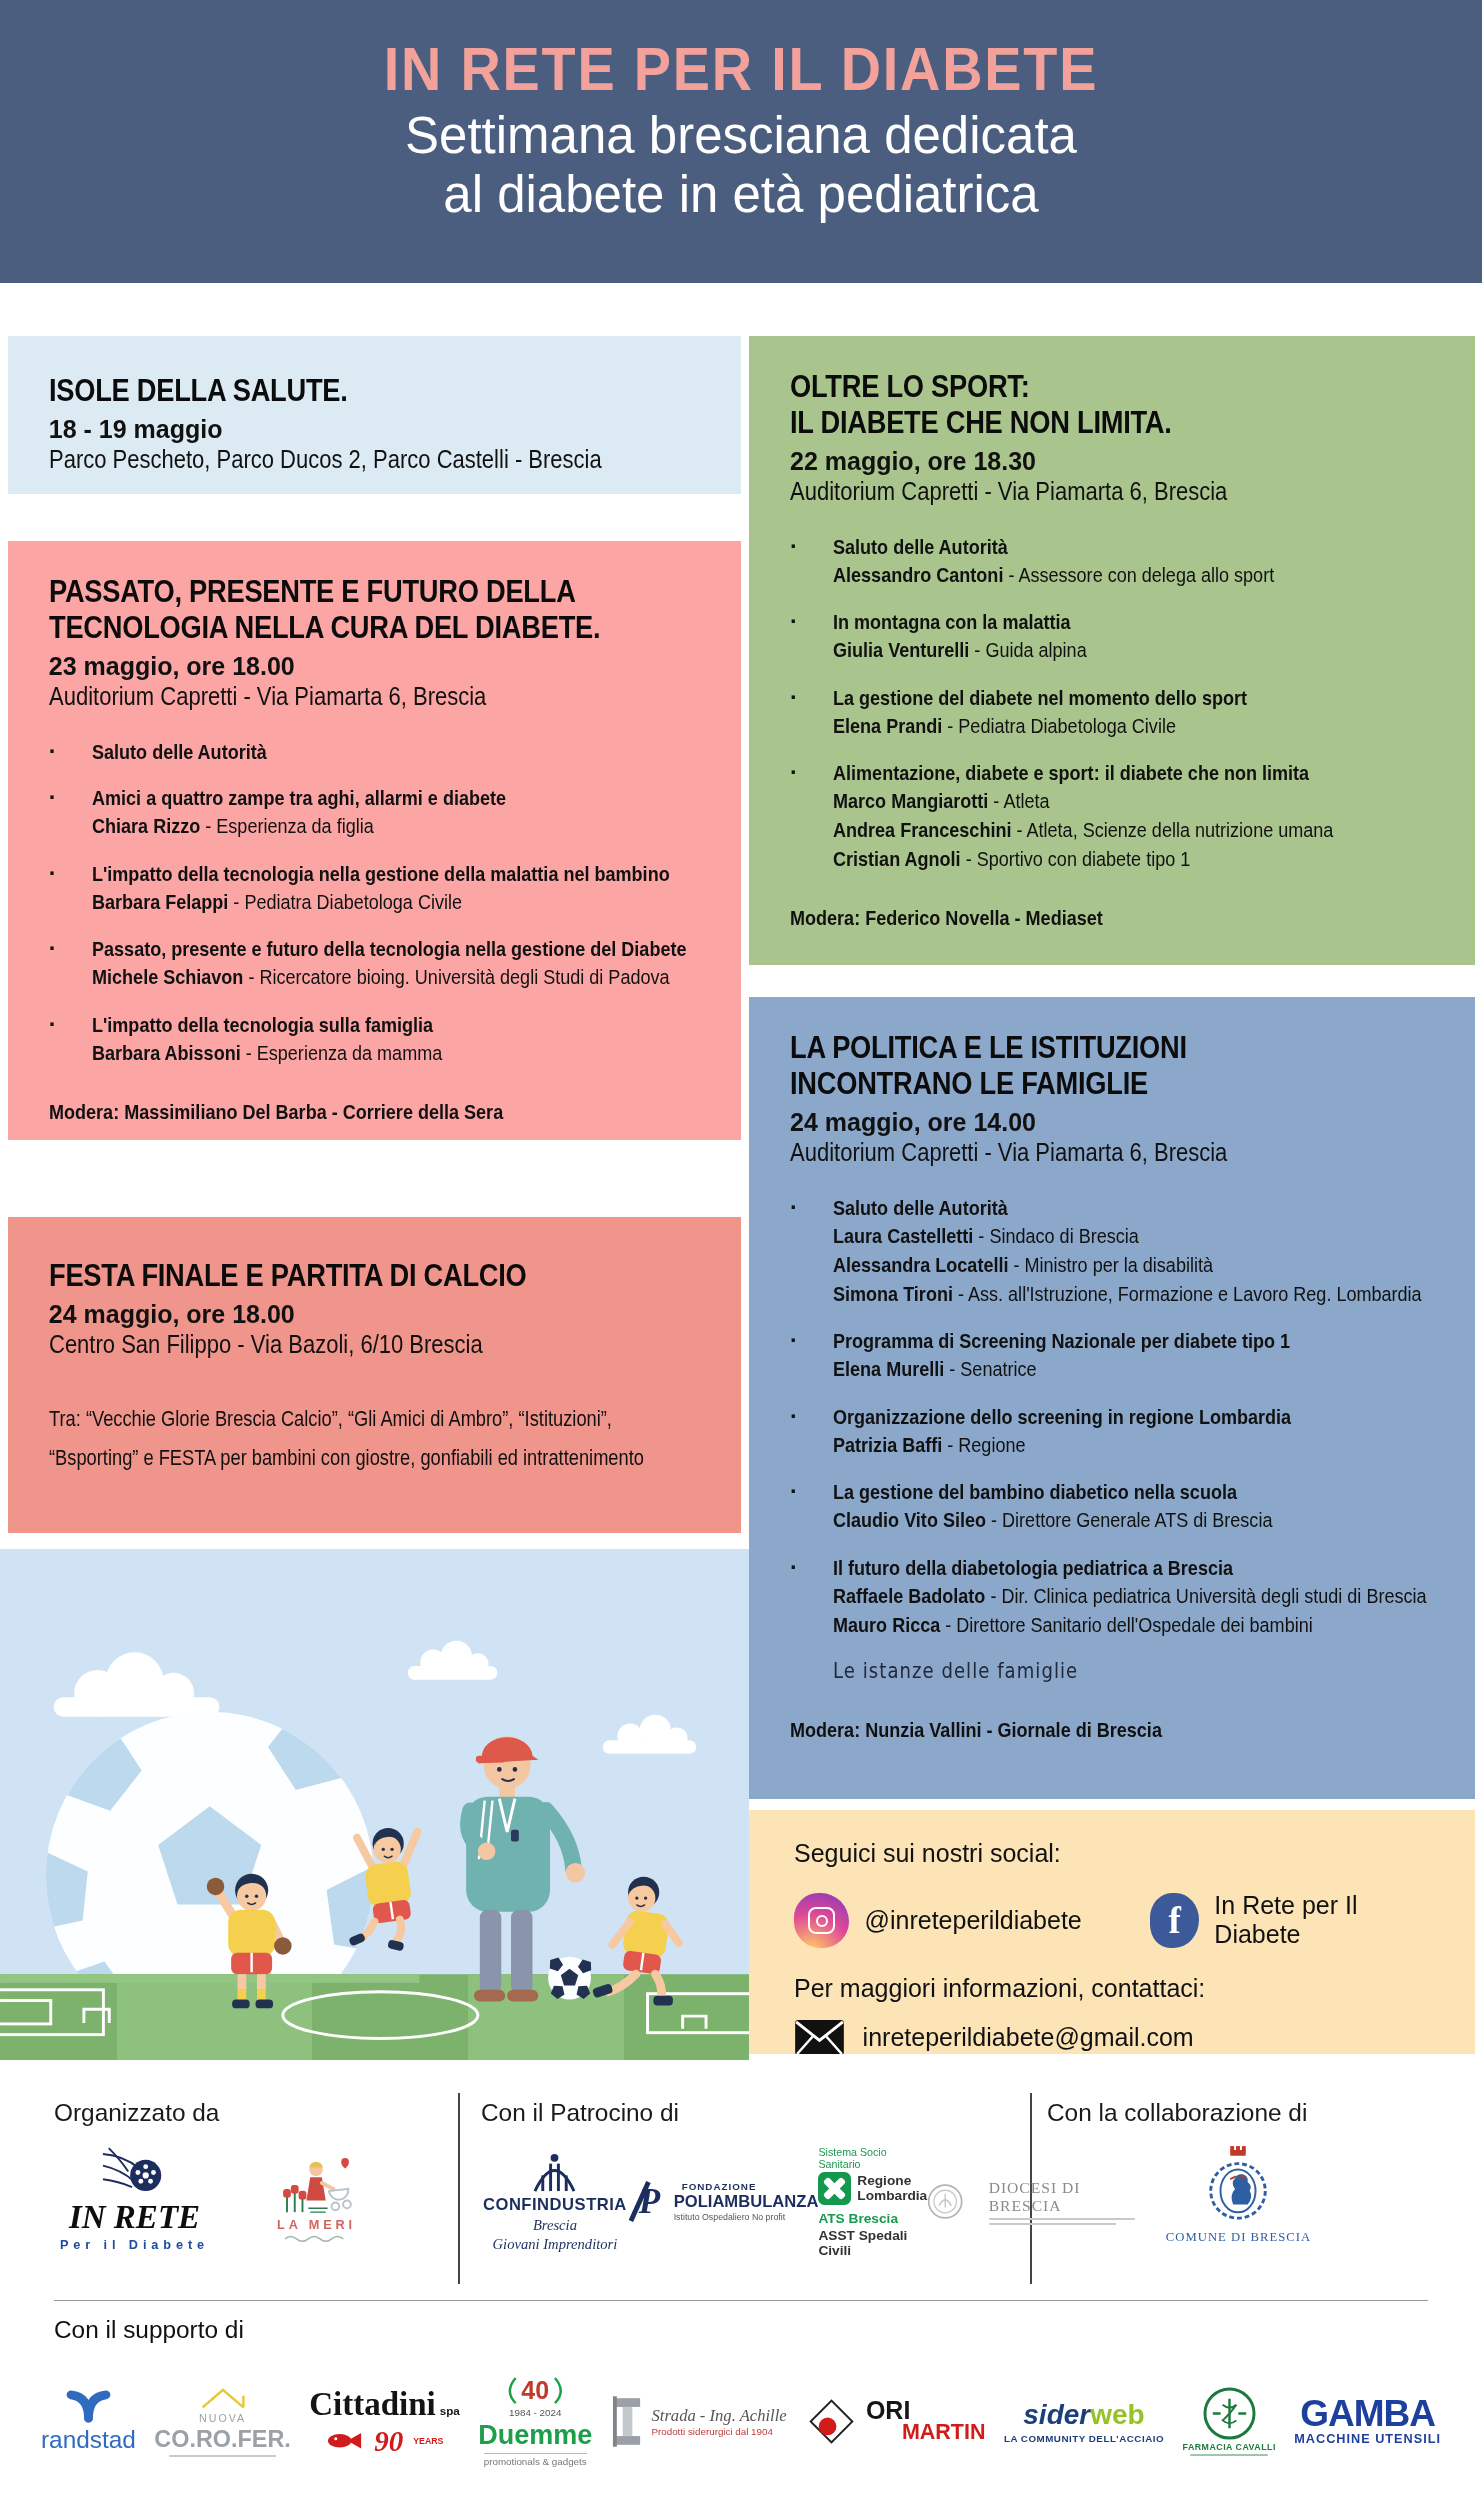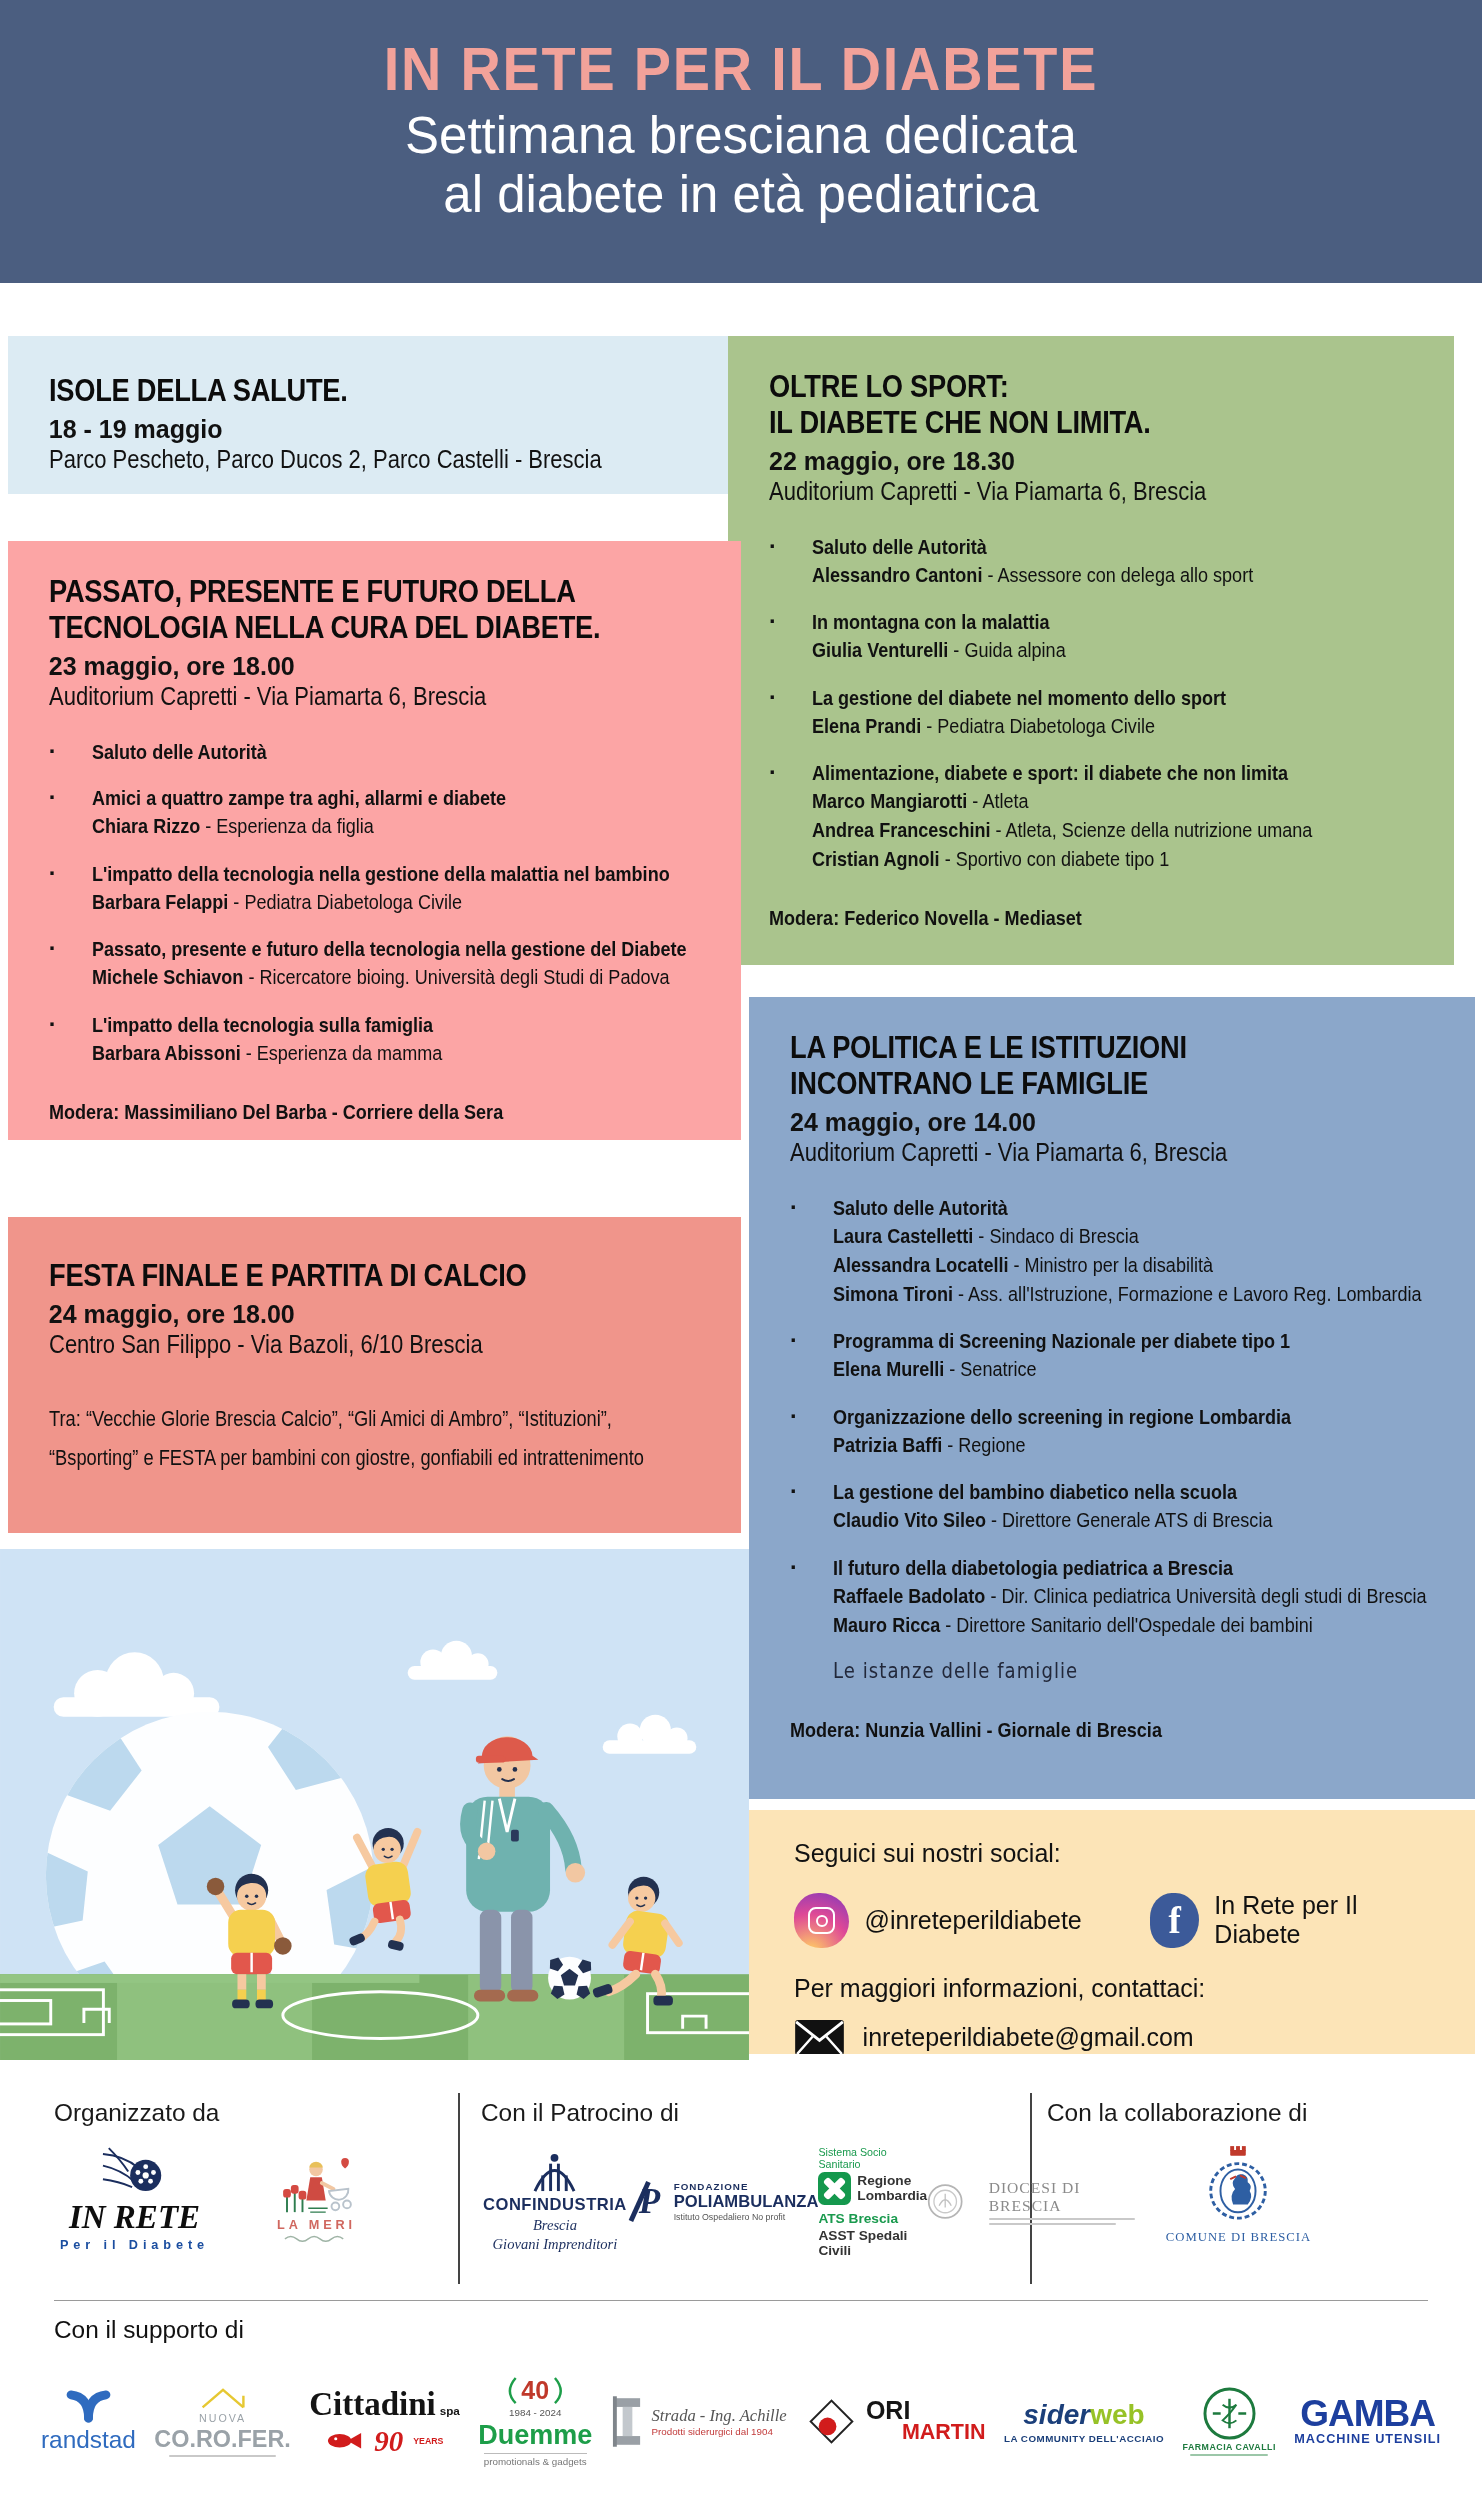--- a/index.html
+++ b/index.html
@@ -9,21 +9,21 @@
   .cond-c{display:inline-block;white-space:nowrap;transform:scaleX(.9);transform-origin:50% 50%;}
 
   
   .hero{position:absolute;left:0;top:0;width:1482px;height:283px;background:#4b5e80;text-align:center;}
   .hero-title{padding-top:33px;font-size:62px;font-weight:800;letter-spacing:2px;color:#f2a29a;}
   .hero-sub{margin-top:2px;font-size:51px;line-height:59px;font-weight:400;color:#ffffff;}
 
   
   .box{position:absolute;box-sizing:border-box;padding:33px 41px;overflow:hidden;}
   .b-isole{left:7.8px;top:336px;width:733px;height:158px;background:#dcebf3;}
-  .b-oltre{left:728px;top:336px;width:726px;height:629px;background:#aac48d;}
+  .b-oltre{left:749px;top:336px;width:726px;height:629px;background:#aac48d;}
   .b-tec{left:7.8px;top:541px;width:733px;height:599px;background:#fca5a5;}
   .b-pol{left:749px;top:997px;width:726px;height:802px;background:#8ba7ca;}
   .b-festa{left:7.8px;top:1217px;width:733px;height:316px;background:#f0958b;padding-top:41px;}
   .b-social{left:749px;top:1810px;width:726px;height:244px;background:#fce4b7;padding:29px 45px;}
 
   .box-title{font-size:31px;line-height:36px;font-weight:800;color:#0c0c0c;letter-spacing:-0.3px;}
   .box-date{margin-top:5.9px;font-size:25px;line-height:29px;font-weight:700;}
   .box-loc{font-size:25px;line-height:30px;font-weight:400;}
 
   .agenda{margin-top:27px;}
@@ -70,21 +70,21 @@
   .f-divider{position:absolute;top:33px;height:191px;border-left:2px solid #444;}
   .f-cell{position:absolute;top:86px;display:flex;align-items:center;}
   .logo{display:flex;flex-direction:column;align-items:center;gap:2px;}
   .microline{height:2px;background:#c9c9c9;border-radius:1px;}
 
   .inrete-word{font-family:"Liberation Serif",serif;font-style:italic;font-weight:800;font-size:33px;color:#0e0e0e;}
   .inrete-tag{font-size:12.7px;font-weight:700;letter-spacing:4.9px;color:#1b4ea0;}
   .lameri-word{font-size:12.7px;font-weight:700;letter-spacing:3.9px;color:#d0675f;}
   .conf-l1{font-size:16.6px;font-weight:700;color:#1b2e5e;letter-spacing:0.5px;}
   .conf-l2{font-size:14.6px;color:#1b2e5e;font-family:"Liberation Serif",serif;font-style:italic;}
-  .poli-l1{font-size:9.8px;font-weight:700;color:#1b2e5e;letter-spacing:1px;}
+  .poli-l1{font-size:9.8px;font-weight:700;color:#1b2e5e;letter-spacing:1px;margin-left:8px;}
   .poli-l2{font-size:16.6px;font-weight:800;color:#1b2e5e;}
   .poli-l3{font-size:8.8px;color:#555;}
   .reg-l1{font-size:10.7px;color:#1a9a4e;}
   .reg-name{font-size:13.7px;font-weight:700;color:#333;line-height:14.6px;}
   .reg-l4{font-size:13.7px;font-weight:700;color:#1a9a4e;margin-top:3.9px;}
   .reg-l5{font-size:13.7px;font-weight:700;color:#333;}
   .dio-name{font-size:15.6px;color:#8a8a8a;font-family:"Liberation Serif",serif;letter-spacing:1px;}
   .com-name{font-size:12.7px;color:#2e5fa3;font-family:"Liberation Serif",serif;letter-spacing:1px;}
 
   .f-sepline{position:absolute;left:54px;right:54px;top:240px;height:1px;background:#9a9a9a;}

